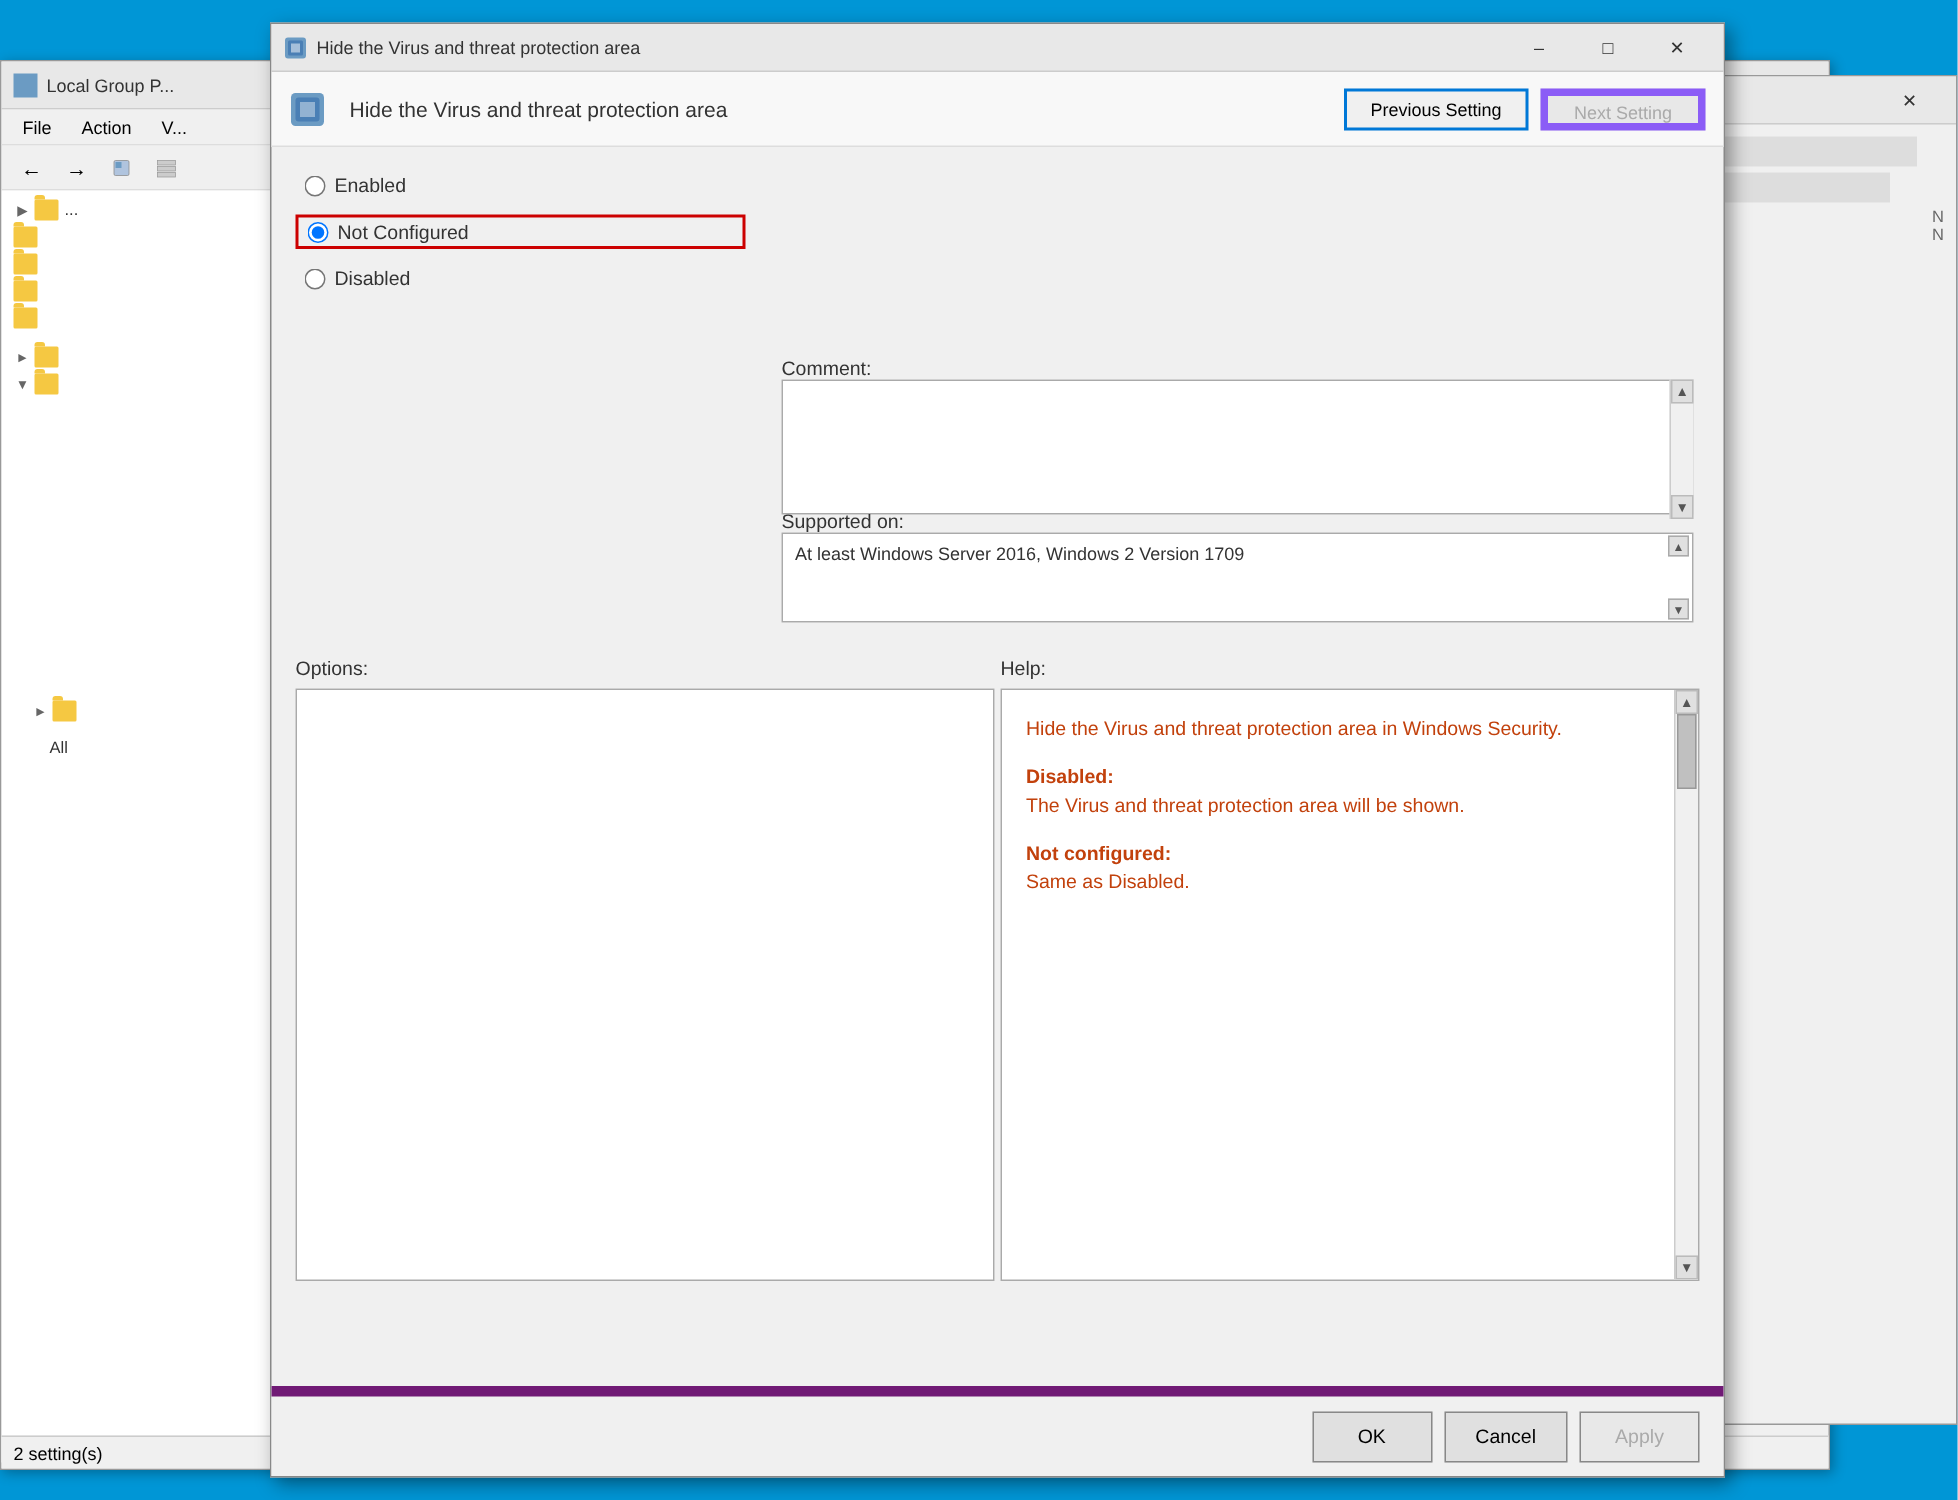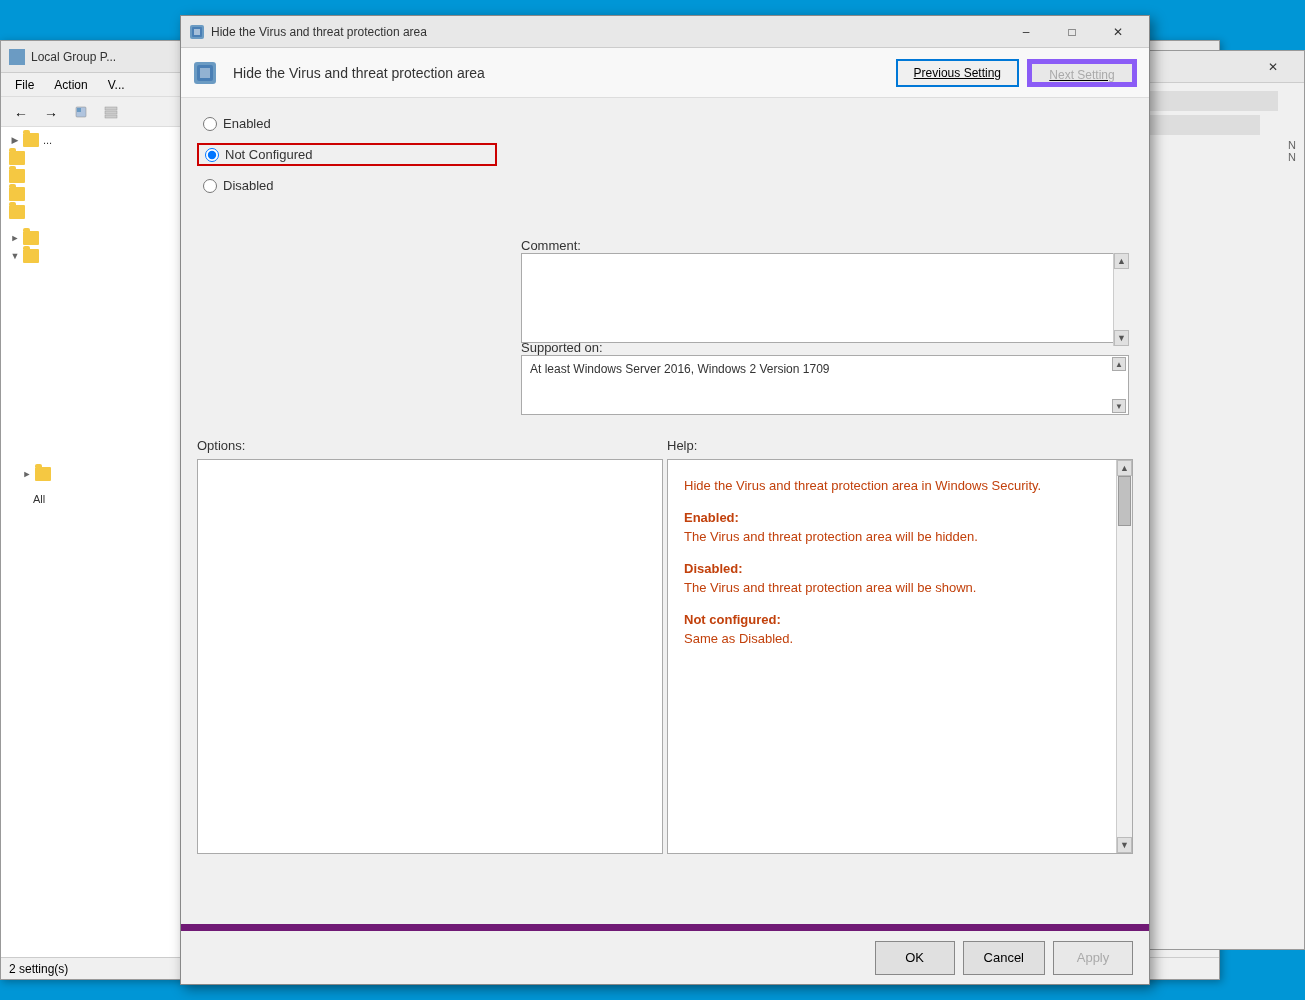--- a/index.html
+++ b/index.html
@@ -260,21 +260,20 @@
     .dialog-header-title {
       flex: 1;
       font-size: 14px;
       font-weight: normal;
       color: #333;
     }
 
     .dialog-header-buttons {
       display: flex;
       gap: 8px;
-      text-decoration: underline;
     }
 
     .header-btn {
       padding: 4px 16px;
       background: #f0f0f0;
       border: 5px solid #8b5cf6;
       cursor: pointer;
       font-size: 12px;
       min-width: 110px;
       height: 28px;
@@ -680,24 +679,20 @@
         <span class="panel-label">Options:</span>
         <div class="panel-content"></div>
       </div>
 
       <div class="help-panel">
         <span class="panel-label">Help:</span>
         <div class="help-content">
           <div class="help-text">
             <p><span>Hide the Virus and threat protection area in Windows Security.</span></p>
             <p>
-              <strong>Enabled:</strong><br>
-              <span>The Virus and threat protection area will be hidden.</span>
-            </p>
-            <p>
               <strong>Disabled:</strong><br>
               <span>The Virus and threat protection area will be shown.</span>
             </p>
             <p>
               <strong>Not configured:</strong><br>
               <span>Same as Disabled.</span>
             </p>
           </div>
 
           <div class="scrollbar-container">

